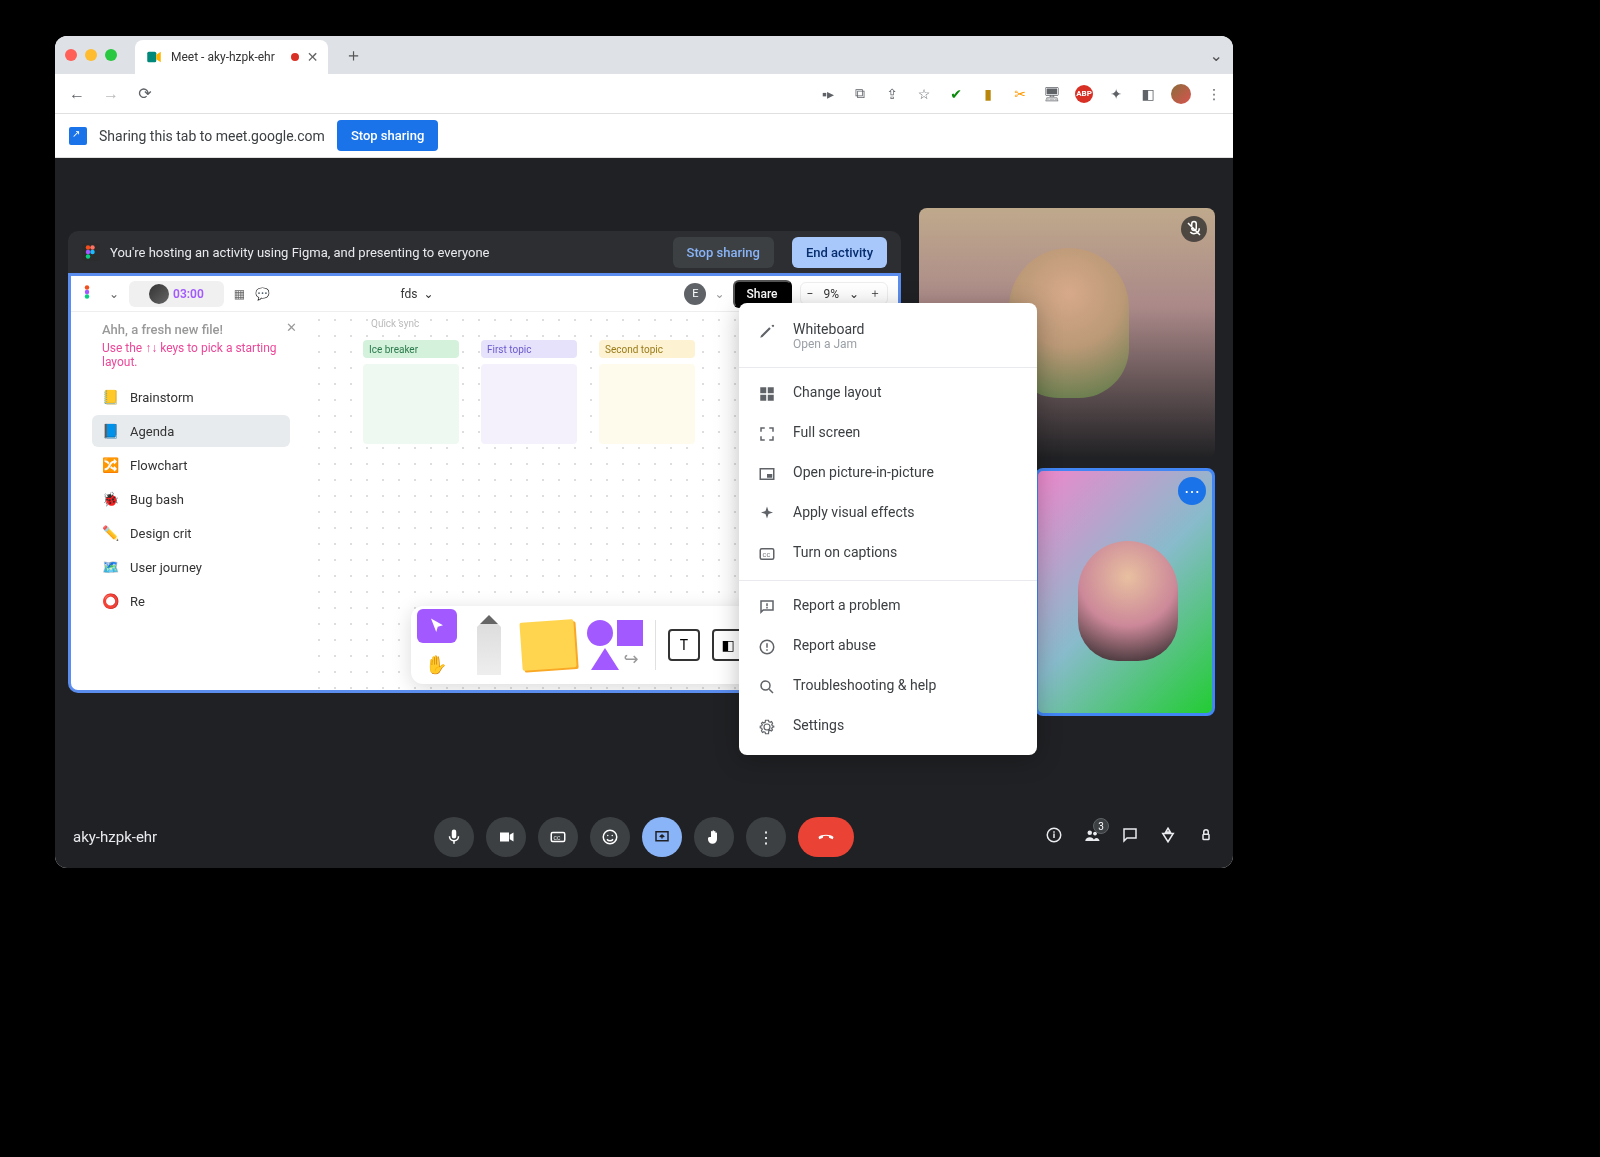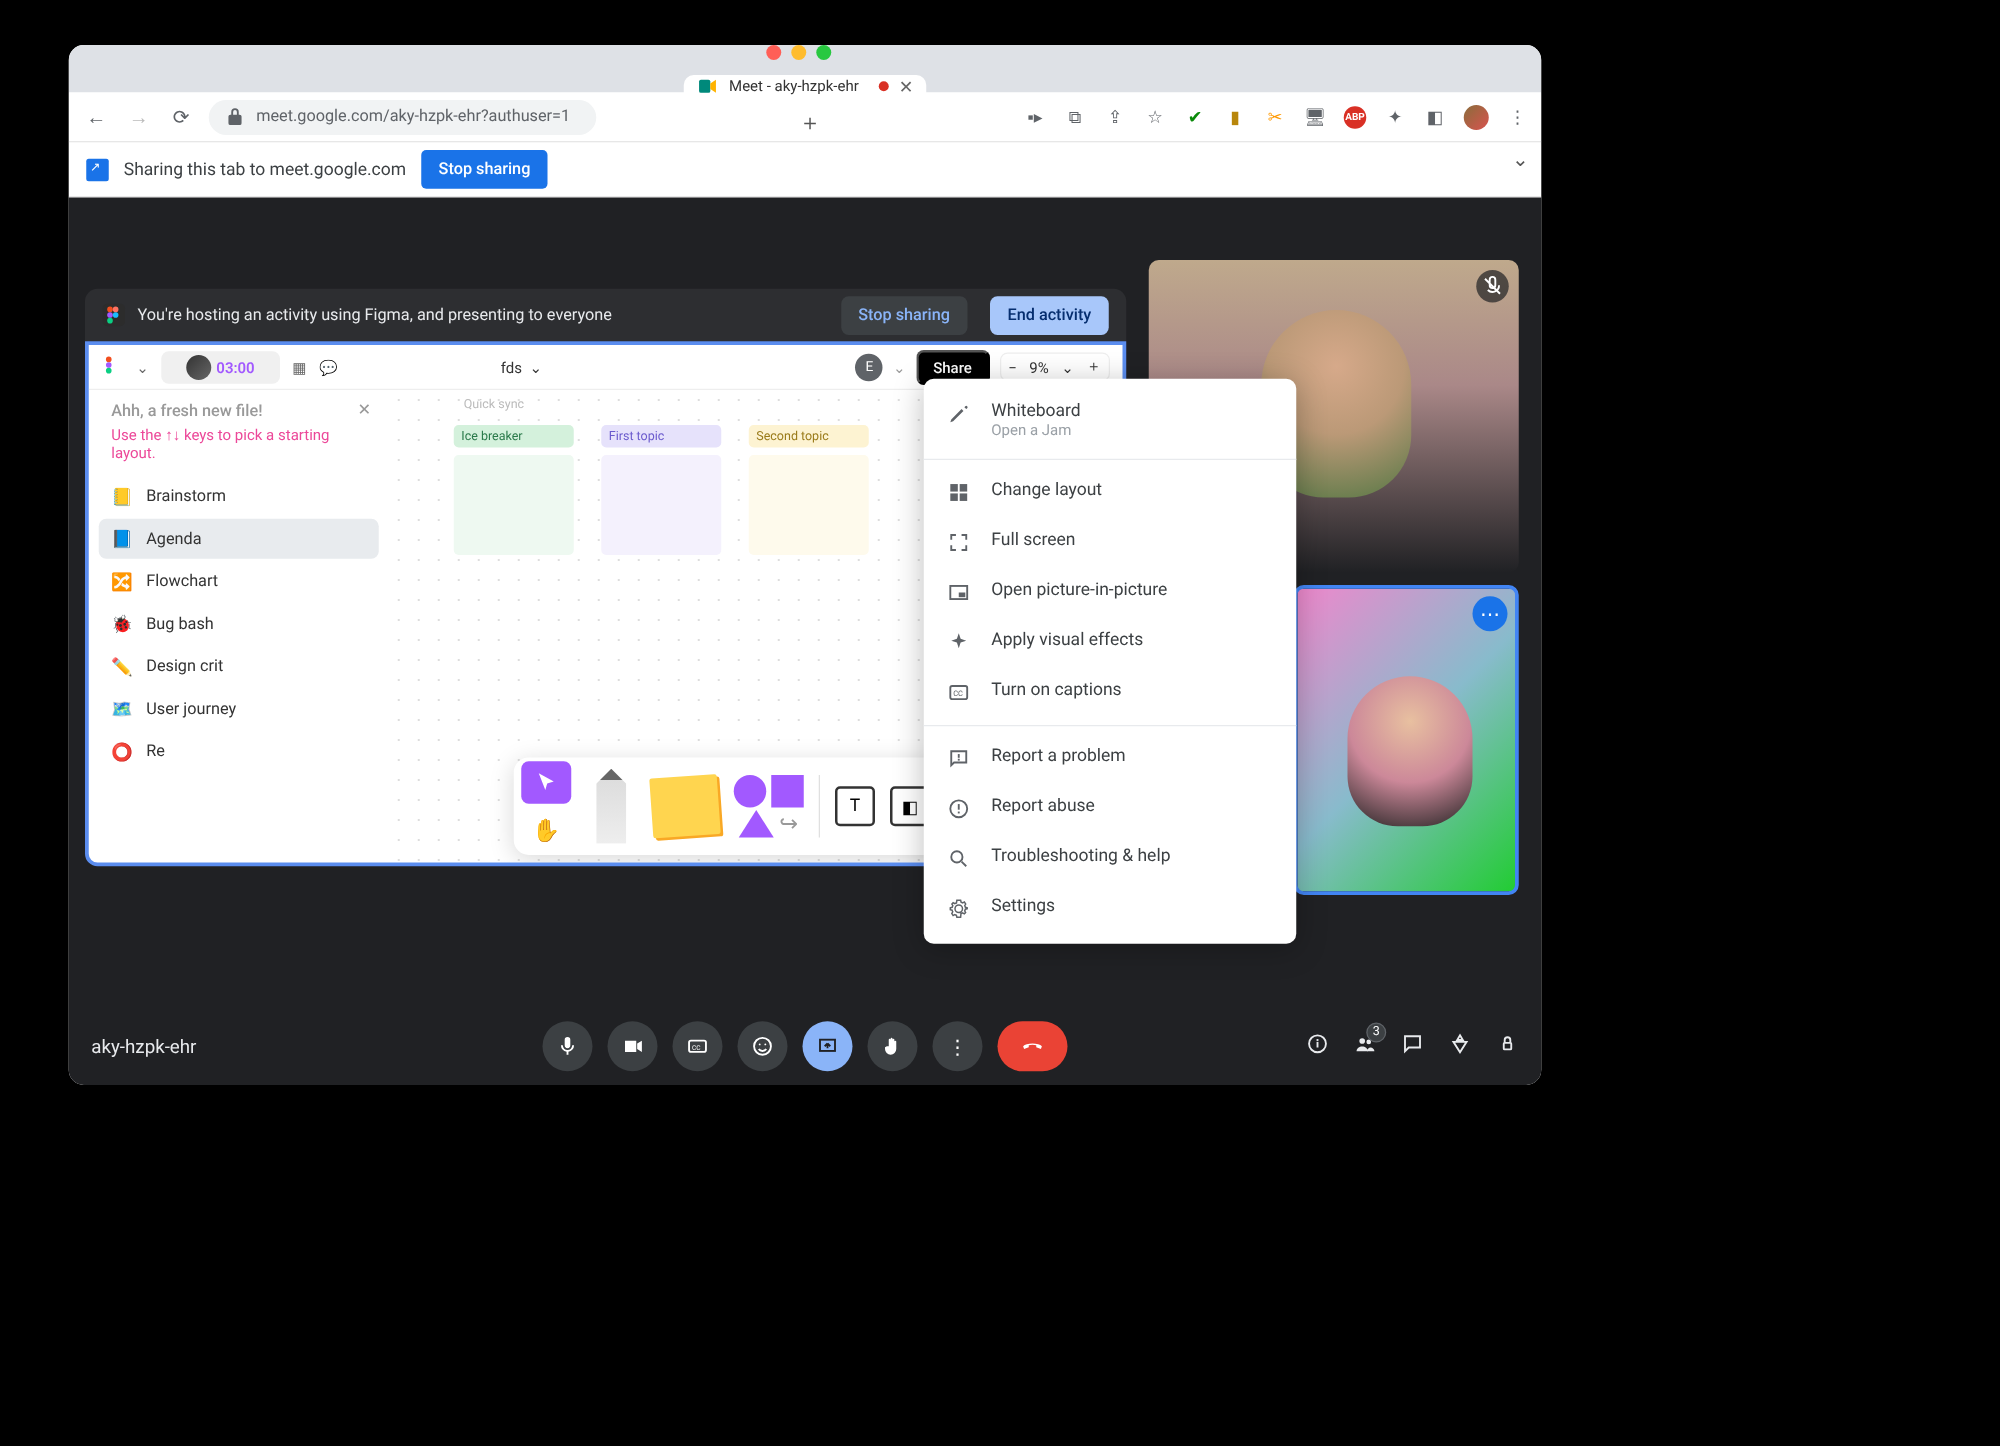--- a/index.html
+++ b/index.html
@@ -1,18 +1,18 @@
 <!DOCTYPE html>
 <html><head>
 <meta charset="utf-8">
 <style>
   * { box-sizing: border-box; margin: 0; padding: 0; font-family: -apple-system, BlinkMacSystemFont, "Segoe UI", Roboto, sans-serif; }
   body { background: #000; width: 1600px; height: 1157px; overflow: hidden; }
   .chrome-window { position: absolute; left:55px; top:36px; width:1178px; height:832px; background:#fff; border-radius:12px; overflow:hidden; box-shadow:0 10px 40px rgba(0,0,0,.5);}
-  .titlebar { height:38px; background:#dee1e6; display:flex; align-items:center; padding:0 10px; gap:8px;flex-direction:column; }
+  .titlebar { height:38px; background:#dee1e6; display:flex; align-items:center; padding:0 10px; gap:8px; }
   .traffic { display:flex; gap:8px; margin-right:10px;}
   .dot { width:12px; height:12px; border-radius:50%; }
   .dot.red{background:#ff5f57}.dot.yellow{background:#febc2e}.dot.green{background:#28c840}
   .tab { background:#fff; border-radius:8px 8px 0 0; height:34px; margin-top:4px; display:flex; align-items:center; padding:0 10px; gap:8px; font-size:12px; color:#333; min-width:190px;}
   .rec-dot{width:8px;height:8px;border-radius:50%;background:#d93025;}
   .tab-close{color:#666;font-size:14px;}
   .newtab{color:#555;font-size:18px;margin-left:8px;}
   .chrome-chev{margin-left:auto;color:#555;}
   .addressbar { height:40px; background:#fff; display:flex; align-items:center; padding:0 10px; gap:10px; border-bottom:1px solid #e0e0e0;}
   .nav-btn{color:#5f6368;font-size:16px;width:24px;text-align:center;}
@@ -36,21 +36,21 @@
   .figtop{height:36px;border-bottom:1px solid #eee;display:flex;align-items:center;padding:0 10px;gap:10px;font-size:12px;color:#333;}
   .figicon{color:#666;}
   .timer{background:#f0f0f0;border-radius:6px;padding:3px 20px;color:#a259ff;font-weight:600;display:flex;align-items:center;gap:4px;}
   .timer-av{width:20px;height:20px;border-radius:50%;background:linear-gradient(135deg,#333,#666);}
   .fig-title{margin:0 auto;display:flex;align-items:center;gap:6px;color:#333;}
   .fig-right{margin-left:auto;display:flex;align-items:center;gap:8px;}
   .e-badge{width:22px;height:22px;border-radius:50%;background:#5f6368;color:#fff;font-size:11px;display:flex;align-items:center;justify-content:center;}
   .share-pill{background:#000000;color:#fff;border-radius:6px;padding:5px 12px;font-size:12px;font-weight:500;}
   .zoom-group{display:flex;align-items:center;gap:10px;background:#fff;border:1px solid #eee;border-radius:6px;padding:2px 6px;}
   .fig-body{display:flex;height:calc(100% - 36px);}
-  .fig-sidebar{width:240px;padding:10px 8px;font-size:13px;color:#333;}
+  .fig-sidebar{width:240px;padding:10px 21px;font-size:13px;color:#333;}
   .fresh{font-weight:500;color:#999;padding:0 10px;}
   .hint{color:#ec4899;font-size:12px;padding:4px 10px 12px;}
   .tmpl-list{display:flex;flex-direction:column;gap:2px;}
   .tmpl{display:flex;align-items:center;gap:10px;padding:7px 10px;border-radius:6px;}
   .tmpl.active{background:#e8ebee;}
   .tmpl-icon{width:18px;height:18px;display:flex;align-items:center;justify-content:center;font-size:14px;}
   .fig-canvas{flex:1;background-image:radial-gradient(#ddd 1px,transparent 1px);background-size:16px 16px;position:relative;}
   .canvas-title{position:absolute;left:60px;top:6px;font-size:10px;color:#bbb;}
   .sticky{position:absolute;top:28px;width:96px;height:18px;border-radius:4px;font-size:10px;color:#4a6;display:flex;align-items:center;padding:0 6px;}
   .s1{left:52px;background:#d4f1dc;color:#2a7a4a;}
@@ -124,26 +124,20 @@
       <span class="tab-close">✕</span>
     </div>
     <span class="newtab">＋</span>
     <span class="chrome-chev">⌄</span>
   </div>
 
   <div class="addressbar">
     <span class="nav-btn">←</span>
     <span class="nav-btn" style="color:#bbb">→</span>
     <span class="nav-btn">⟳</span>
-    <div class="omnibox">
-      <svg viewBox="0 0 24 24">
-          <path d="M12 2a4 4 0 00-4 4v3H7a2 2 0 00-2 2v7a2 2 0 002 2h10a2 2 0 002-2v-7a2 2 0 00-2-2h-1V6a4 4 0 00-4-4zm-2 4a2 2 0 114 0v3h-4V6z"></path>
-        </svg>
-      <span>meet.google.com/aky-hzpk-ehr?authuser=1</span>
-    </div>
     <div class="toolbar-icons">
       <span class="tb-icon">▪▸</span>
       <span class="tb-icon">⧉</span>
       <span class="tb-icon">⇪</span>
       <span class="tb-icon">☆</span>
       <span class="tb-icon" style="color:#0a8a0a">✔</span>
       <span class="tb-icon" style="color:#b8860b">▮</span>
       <span class="tb-icon" style="color:#f90">✂</span>
       <span class="tb-icon">🖥</span>
       <span class="tb-icon abp">ABP</span>

